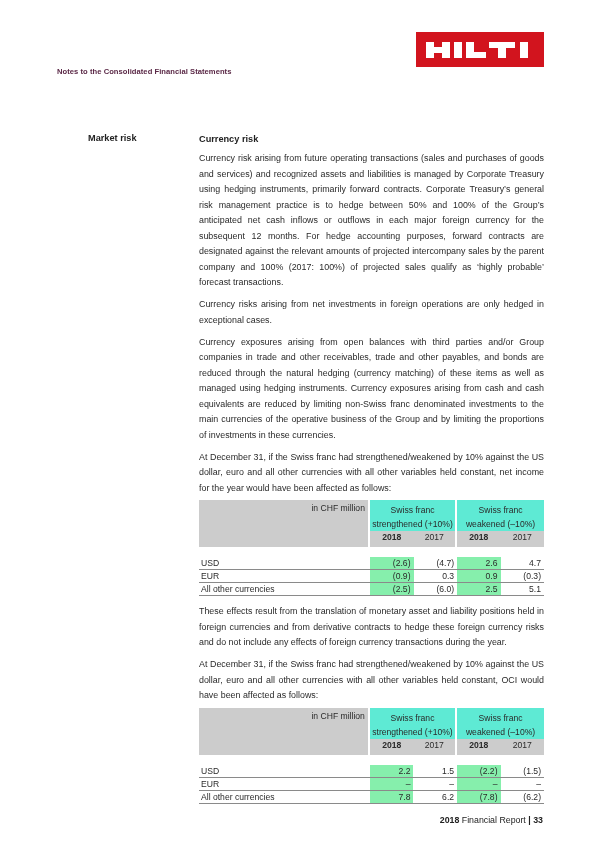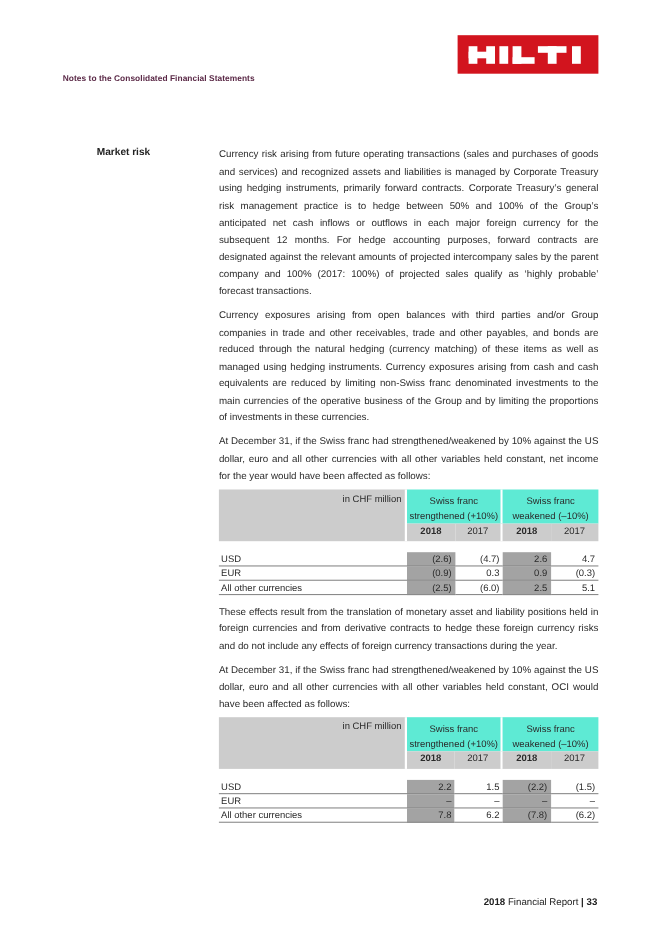--- a/index.html
+++ b/index.html
@@ -42,21 +42,21 @@
     background: #5eead4; text-align: center; line-height: 14px; padding-top: 3px !important;
   }
   .hdr-group.first { border-right: 2px solid #fff; }
   .hdr-year { background: #cccccc; text-align: center; line-height: 13px; padding-bottom: 3px !important; }
   .hdr-year.bold { font-weight: bold !important; }
   .hdr-year.gap { border-right: 2px solid #fff; }
   .spacer td { height: 10px; }
   .row td { height: 12px; line-height: 12px; border-bottom: 1px solid #8a8a8a; }
   .row td.lbl { text-align: left; padding-left: 2px !important; }
   .row td.num { text-align: right; padding-right: 3px !important; width: 41px; }
-  .row td.shade { background: #a3a3a3; }
+  .row td.shade { background: #86efac; }
   .row:last-child td { border-bottom: 1px solid #8a8a8a; }
   .footer {
     position: absolute; right: 57px; top: 815px; font-size: 8.8px; color: #222;
   }
   .footer .b { font-weight: bold; }
 </style>
 </head>
 <body>
 
 <div class="header-title">Notes to the Consolidated Financial Statements</div>
@@ -78,22 +78,24 @@
         <rect x="82" y="10" width="8" height="16"></rect>
 
       <rect x="104" y="10" width="8" height="16"></rect>
     </g>
   </svg>
 </div>
 
 <div class="side-label">Market risk</div>
 
 <div class="content">
+  <div class="section-title">Currency risk</div>
 
   <p class="para">Currency risk arising from future operating transactions (sales and purchases of goods and services) and recognized assets and liabilities is managed by Corporate Treasury using hedging instruments, primarily forward contracts. Corporate Treasury’s general risk management practice is to hedge between 50% and 100% of the Group’s anticipated net cash inflows or outflows in each major foreign currency for the subsequent 12 months. For hedge accounting purposes, forward contracts are designated against the relevant amounts of projected intercompany sales by the parent company and 100% (2017: 100%) of projected sales qualify as ‘highly probable’ forecast transactions.</p>
+  <p class="para">Currency risks arising from net investments in foreign operations are only hedged in exceptional cases.</p>
   <p class="para">Currency exposures arising from open balances with third parties and/or Group companies in trade and other receivables, trade and other payables, and bonds are reduced through the natural hedging (currency matching) of these items as well as managed using hedging instruments. Currency exposures arising from cash and cash equivalents are reduced by limiting non-Swiss franc denominated investments to the main currencies of the operative business of the Group and by limiting the proportions of investments in these currencies.</p>
   <p class="para" style="margin-bottom:2px">At December 31, if the Swiss franc had strengthened/weakened by 10% against the US dollar, euro and all other currencies with all other variables held constant, net income for the year would have been affected as follows:</p>
 
   <table class="fx">
     <tbody>
         <tr>
       <td class="hdr-label" rowspan="2">in CHF million</td>
       <td class="hdr-group first" colspan="2">
         <div>Swiss franc</div>
         <div>strengthened (+10%)</div>

